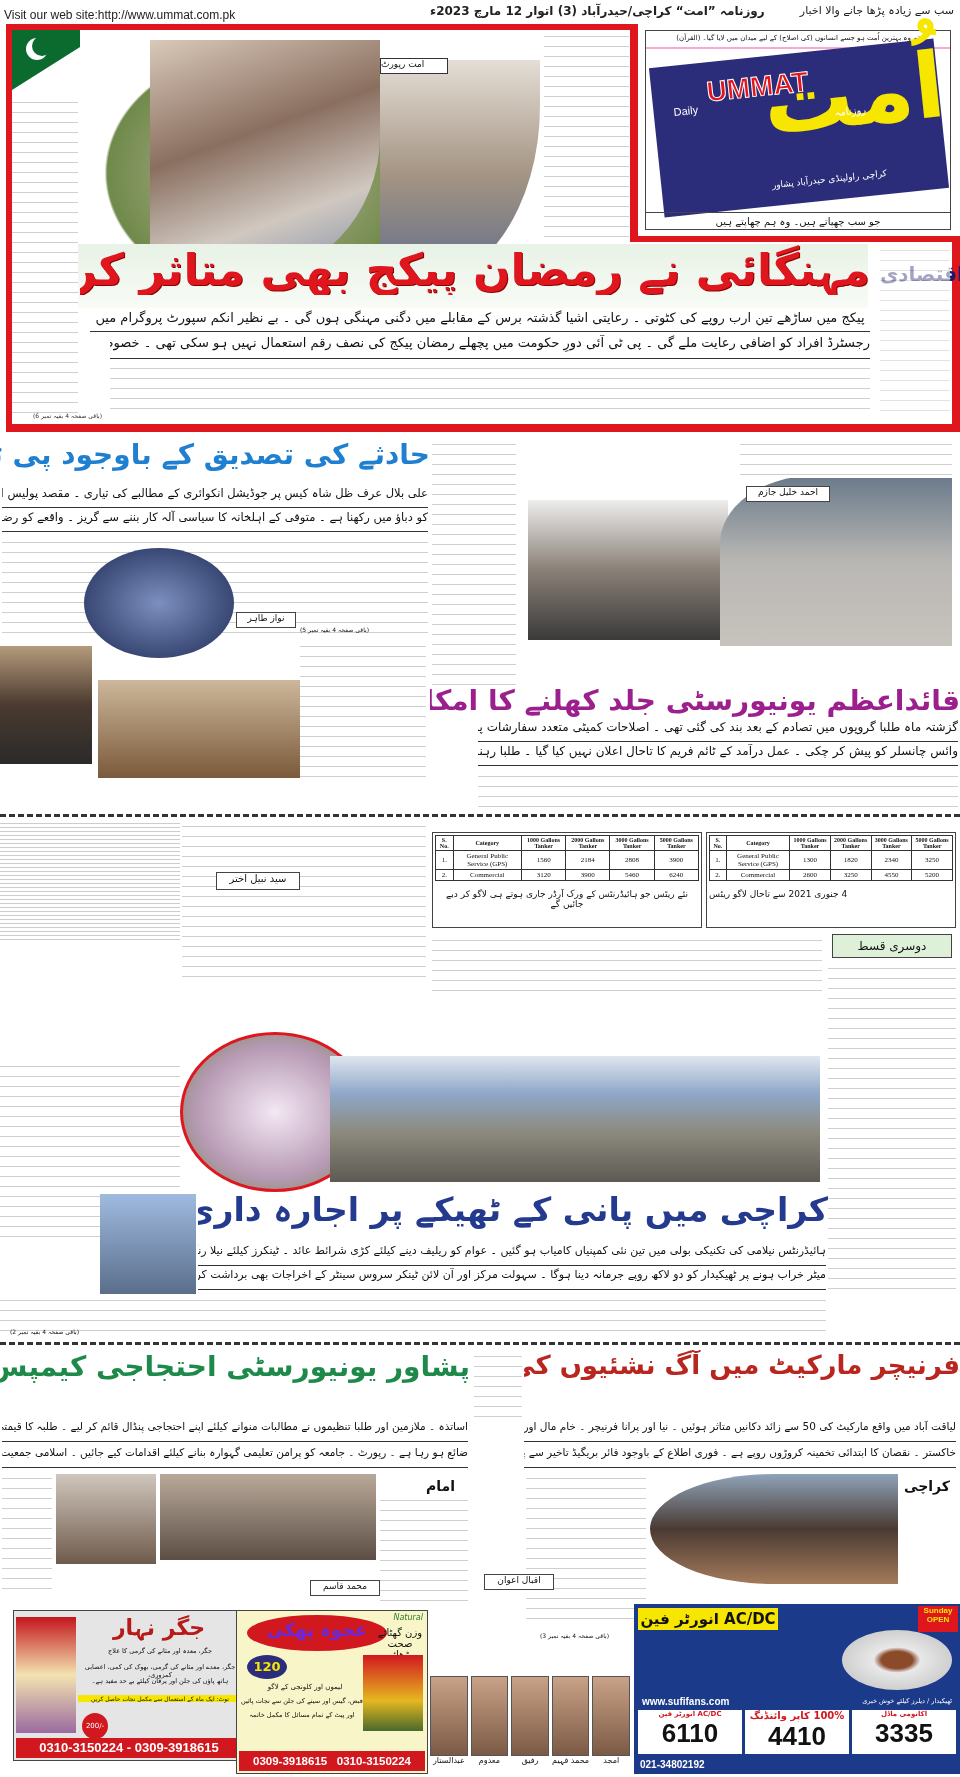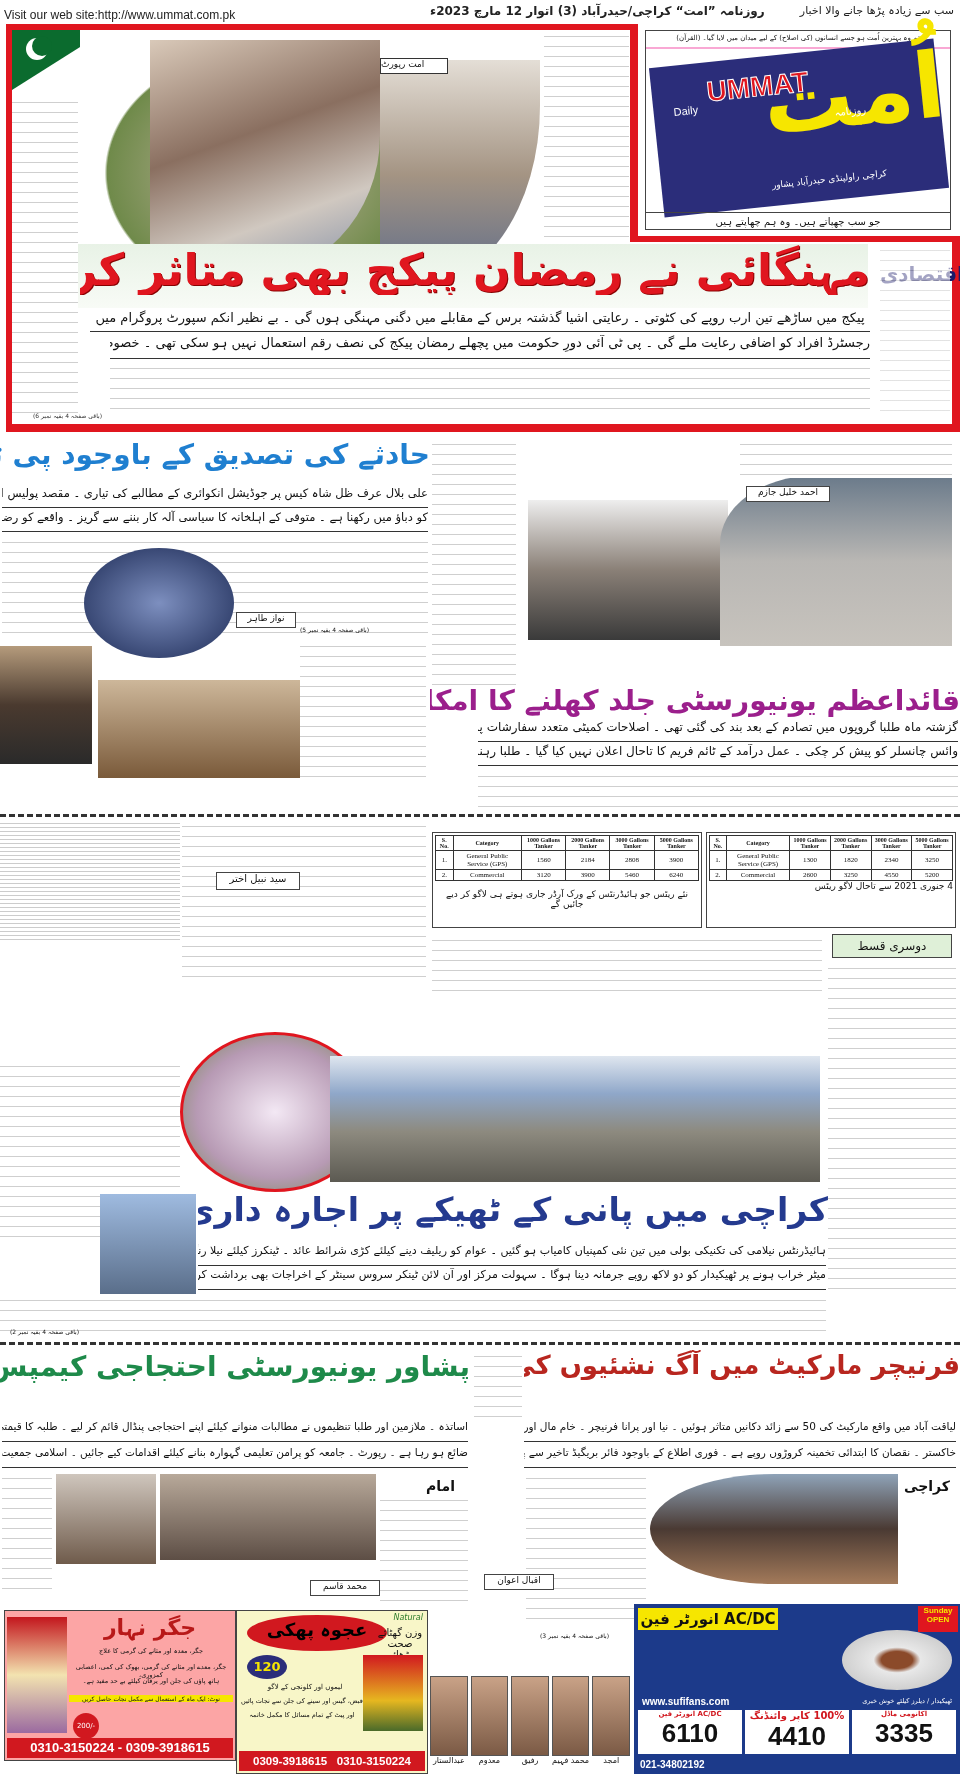--- a/index.html
+++ b/index.html
@@ -154,21 +154,21 @@
     <tr>
           <td>2.</td>
           <td>Commercial</td>
           <td>2600</td>
           <td>3250</td>
           <td>4550</td>
           <td>5200</td>
         </tr>
   </tbody>
     </table>
-  <div class="urdu" style="font-size:9px;text-align:right;">4 جنوری 2021 سے تاحال لاگو ریٹس</div>
+  <div class="urdu" style="font-size:9px;text-align:left;margin-top:8px">4 جنوری 2021 سے تاحال لاگو ریٹس</div>
 </div>
 
 <div class="abs box" style="left:832px;top:934px;width:120px;height:24px;font-size:12px;text-align:center;direction:rtl;background:#dff0d8;line-height:22px">دوسری قسط</div>
 <div class="abs text-col" style="left:432px;top:934px;width:390px;height:60px;background:repeating-linear-gradient(#fff 0 6px,#cfcfcf 6px 7px,#fff 7px 10px)"></div>
 <div class="abs text-col" style="left:828px;top:962px;width:128px;height:330px;background:repeating-linear-gradient(#fff 0 6px,#cfcfcf 6px 7px,#fff 7px 10px)"></div>
 
 <div class="abs photo" style="left:180px;top:1032px;width:190px;height:160px;border-radius:50%;border:3px solid #e0161f;background:radial-gradient(#f3e8f4,#b79ab4 60%,#6f8a4a)"></div>
 <div class="abs photo" style="left:330px;top:1056px;width:490px;height:126px;background:linear-gradient(#dfe6ef,#8fa7c9 30%,#8d8a7f 60%,#5c5a52)"></div>
 <div class="abs text-col" style="left:0;top:1060px;width:180px;height:180px;background:repeating-linear-gradient(#fff 0 6px,#cfcfcf 6px 7px,#fff 7px 10px)"></div>
 
@@ -219,33 +219,33 @@
   <div style="flex:1">
       <div class="face" style="height:80px"></div>
       <div class="cap">معدوم</div>
     </div>
   <div style="flex:1">
       <div class="face" style="height:80px"></div>
       <div class="cap">عبدالستار</div>
     </div>
 </div>
 
-<div class="abs box" style="left:4px;top:1610px;width:232px;height:151px;background:#fca5a5">
+<div class="abs box" style="left:13px;top:1610px;width:232px;height:151px;background:#e5e5e5">
   <div class="urdu" style="position:absolute;left:60px;top:4px;width:170px;text-align:center;font-size:22px;font-weight:900;color:#b81919">جگر نہار</div>
   <div style="position:absolute;left:2px;top:6px;width:60px;height:116px;background:linear-gradient(#c3161d,#f3e3b0 50%,#9b6aa0)"></div>
   <div class="urdu" style="position:absolute;left:64px;top:36px;width:164px;font-size:6.5px;text-align:center">جگر، معدہ اور مثانے کی گرمی کا علاج</div>
   <div class="urdu" style="position:absolute;left:64px;top:52px;width:164px;font-size:6.5px;text-align:center">جگر، معدے اور مثانے کی گرمی، بھوک کی کمی، اعصابی کمزوری،</div>
   <div class="urdu" style="position:absolute;left:64px;top:66px;width:164px;font-size:6.5px;text-align:center">ہاتھ پاؤں کی جلن اور یرقان کیلئے بے حد مفید ہے۔</div>
   <div class="urdu" style="position:absolute;left:64px;top:84px;width:164px;font-size:6px;text-align:center;background:#f6e600">نوٹ: ایک ماہ کے استعمال سے مکمل نجات حاصل کریں</div>
   <div style="position:absolute;left:68px;top:102px;width:26px;height:26px;border-radius:50%;background:#d1181f;color:#fff;font-size:7px;text-align:center;line-height:26px">200/-</div>
   <div class="adnum" style="position:absolute;left:2px;bottom:2px;width:226px;height:20px;font-size:13px;line-height:20px">0310-3150224 - 0309-3918615</div>
 </div>
 <div class="abs box" style="left:236px;top:1610px;width:192px;height:164px;background:#f8f6c8">
   <div style="position:absolute;left:10px;top:4px;width:140px;height:36px;border-radius:50%;background:#d1181f"></div>
-  <div class="urdu" style="position:absolute;left:10px;top:8px;width:140px;text-align:center;font-size:18px;font-weight:900;color:#000000">عجوہ پھکی</div>
+  <div class="urdu" style="position:absolute;left:10px;top:8px;width:140px;text-align:center;font-size:18px;font-weight:900;color:#6d28d9">عجوہ پھکی</div>
   <div class="urdu" style="position:absolute;right:4px;top:2px;font-size:8px;color:#2b7a2b;font-style:italic">Natural</div>
   <div class="urdu" style="position:absolute;right:4px;top:16px;width:46px;font-size:10px;text-align:center">وزن گھٹائے صحت بڑھائے</div>
   <div style="position:absolute;left:10px;top:44px;width:40px;height:24px;border-radius:50%;background:#2b2d7a;color:#f6e600;font-size:13px;font-weight:bold;text-align:center;line-height:24px">120</div>
   <div style="position:absolute;right:4px;top:44px;width:60px;height:76px;background:linear-gradient(#d1181f,#e6b720 60%,#4a6a2a)"></div>
   <div class="urdu" style="position:absolute;left:10px;top:72px;width:116px;font-size:7px;text-align:center">لیموں اور کلونجی کے لاگو</div>
   <div class="urdu" style="position:absolute;left:4px;top:86px;width:122px;font-size:6.5px;text-align:center">قبض، گیس اور سینے کی جلن سے نجات پائیں</div>
   <div class="urdu" style="position:absolute;left:4px;top:100px;width:122px;font-size:6.5px;text-align:center">اور پیٹ کے تمام مسائل کا مکمل خاتمہ</div>
   <div class="adnum" style="position:absolute;left:2px;bottom:2px;width:186px;height:20px;font-size:11.5px;line-height:20px;white-space:pre">0309-3918615   0310-3150224</div>
 </div>
 <div class="abs" style="left:634px;top:1604px;width:326px;height:170px;background:#1c3a8a">

